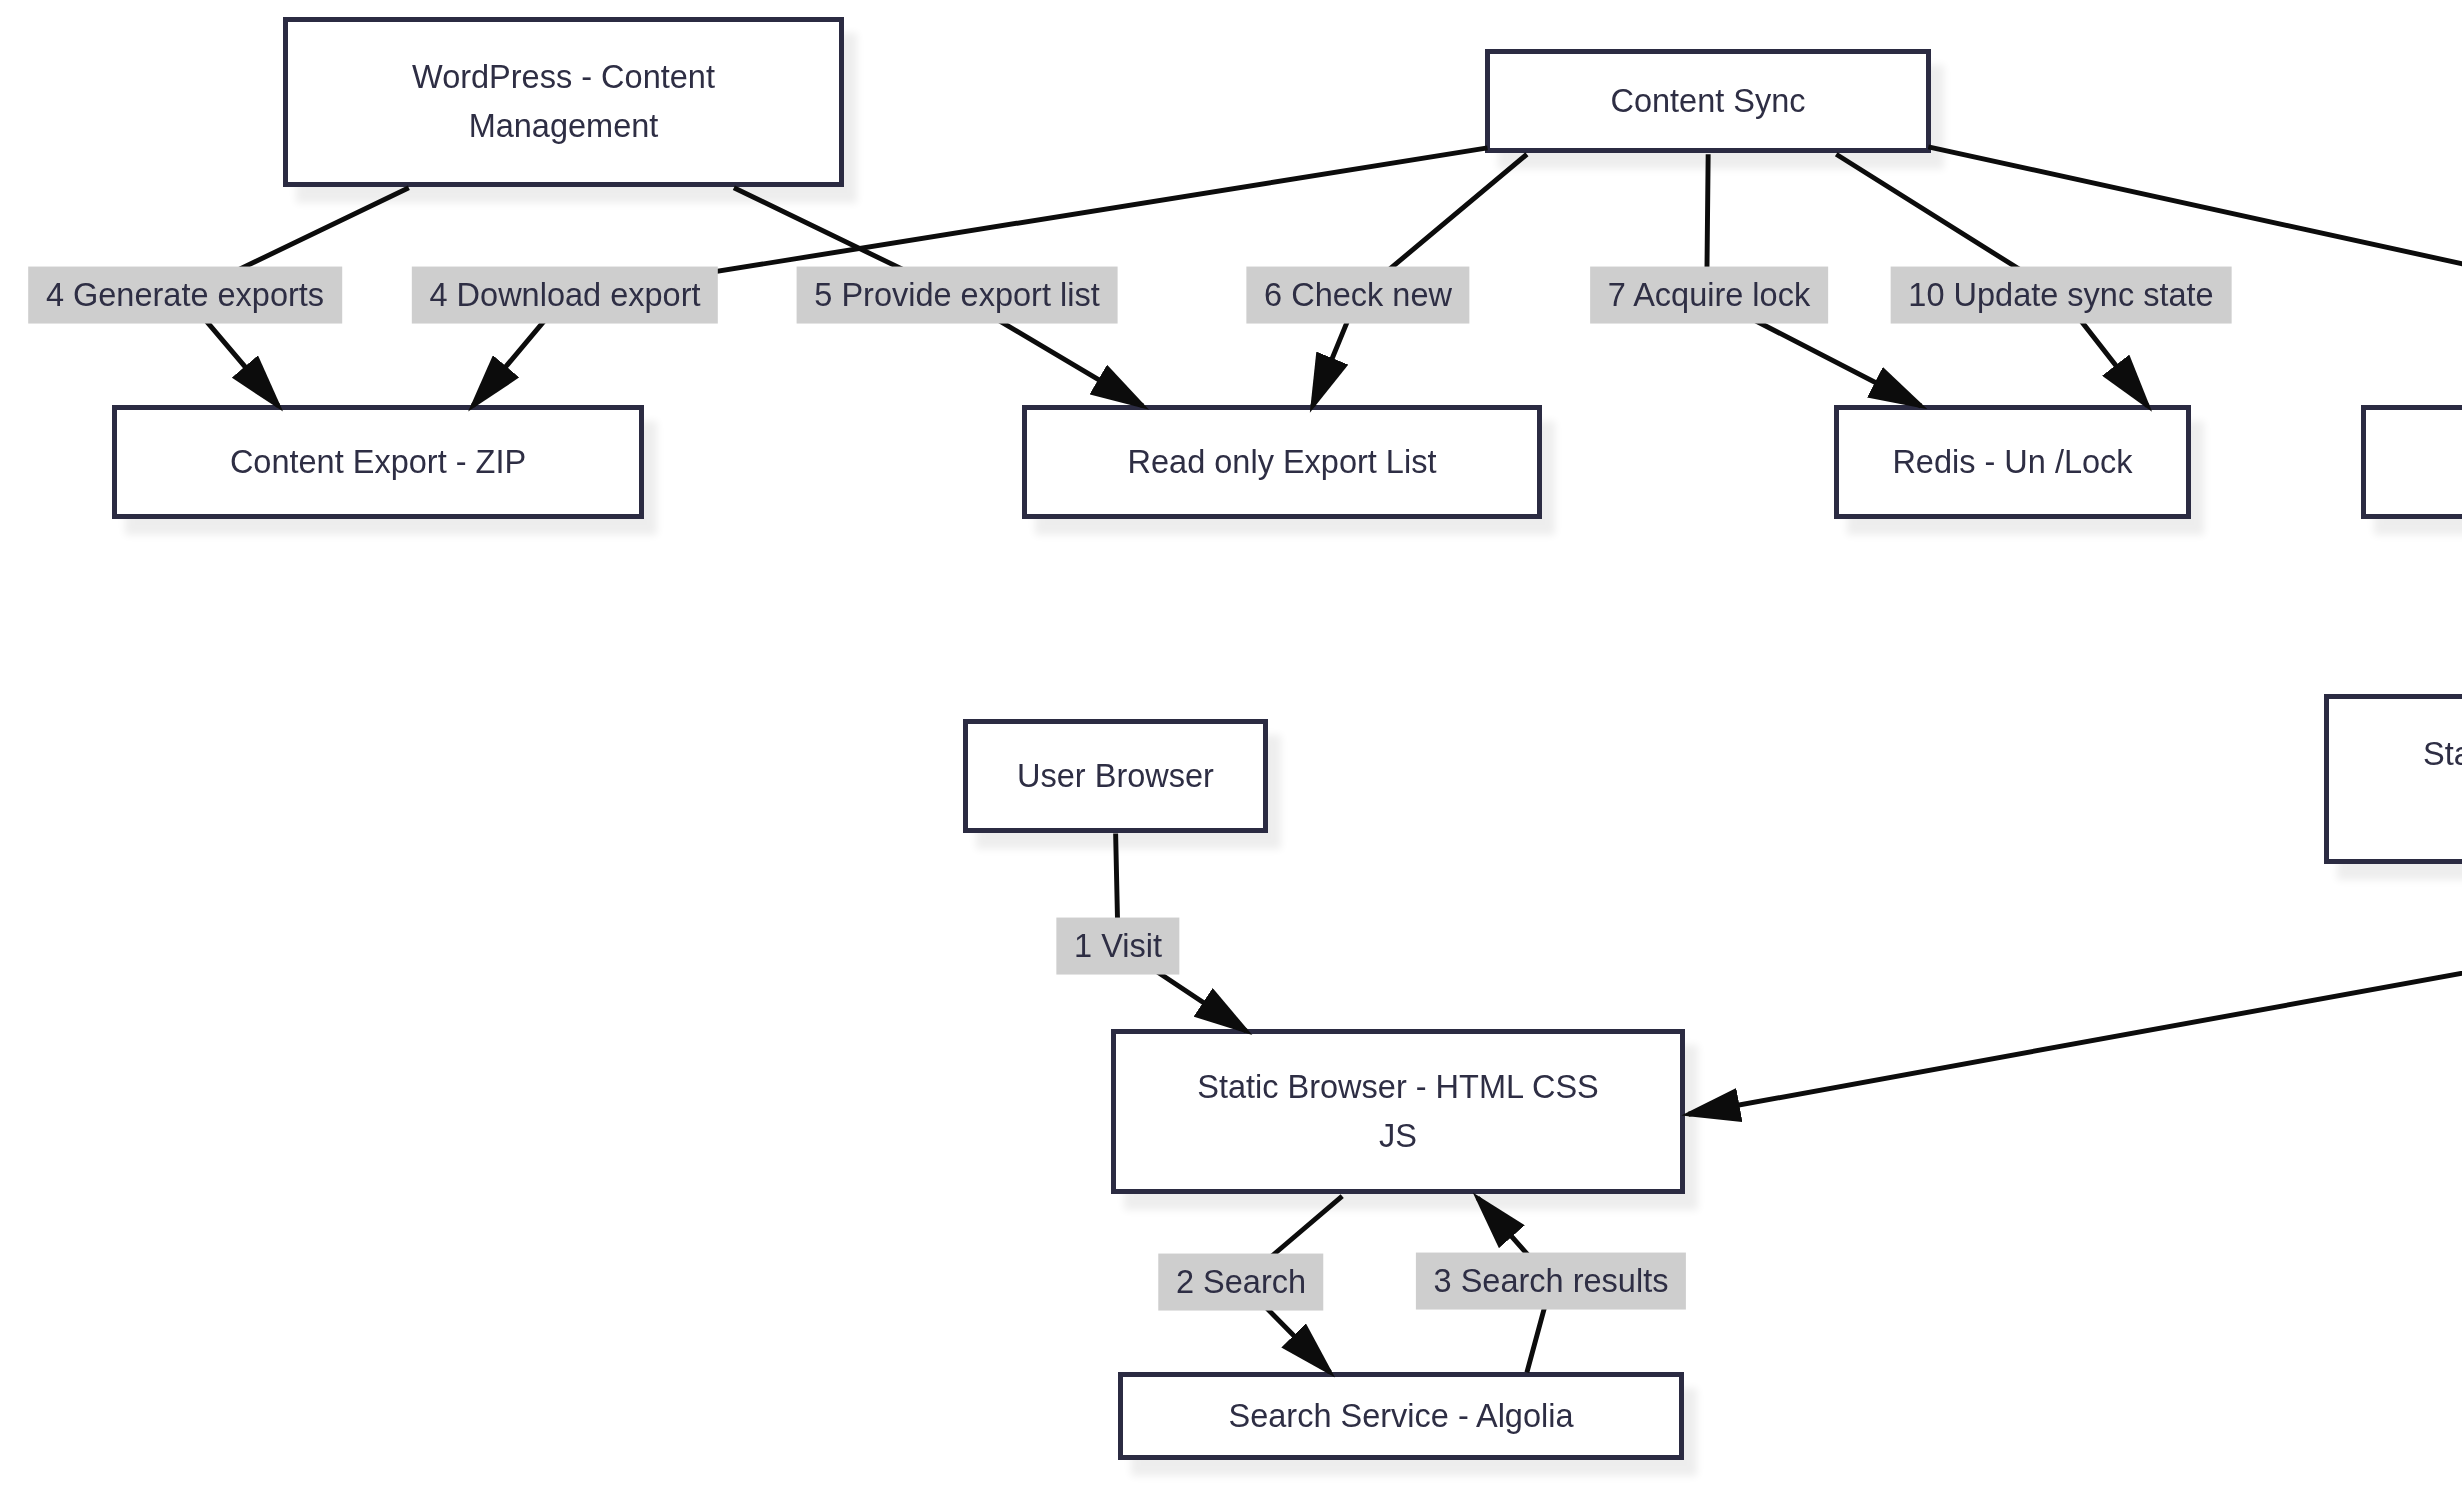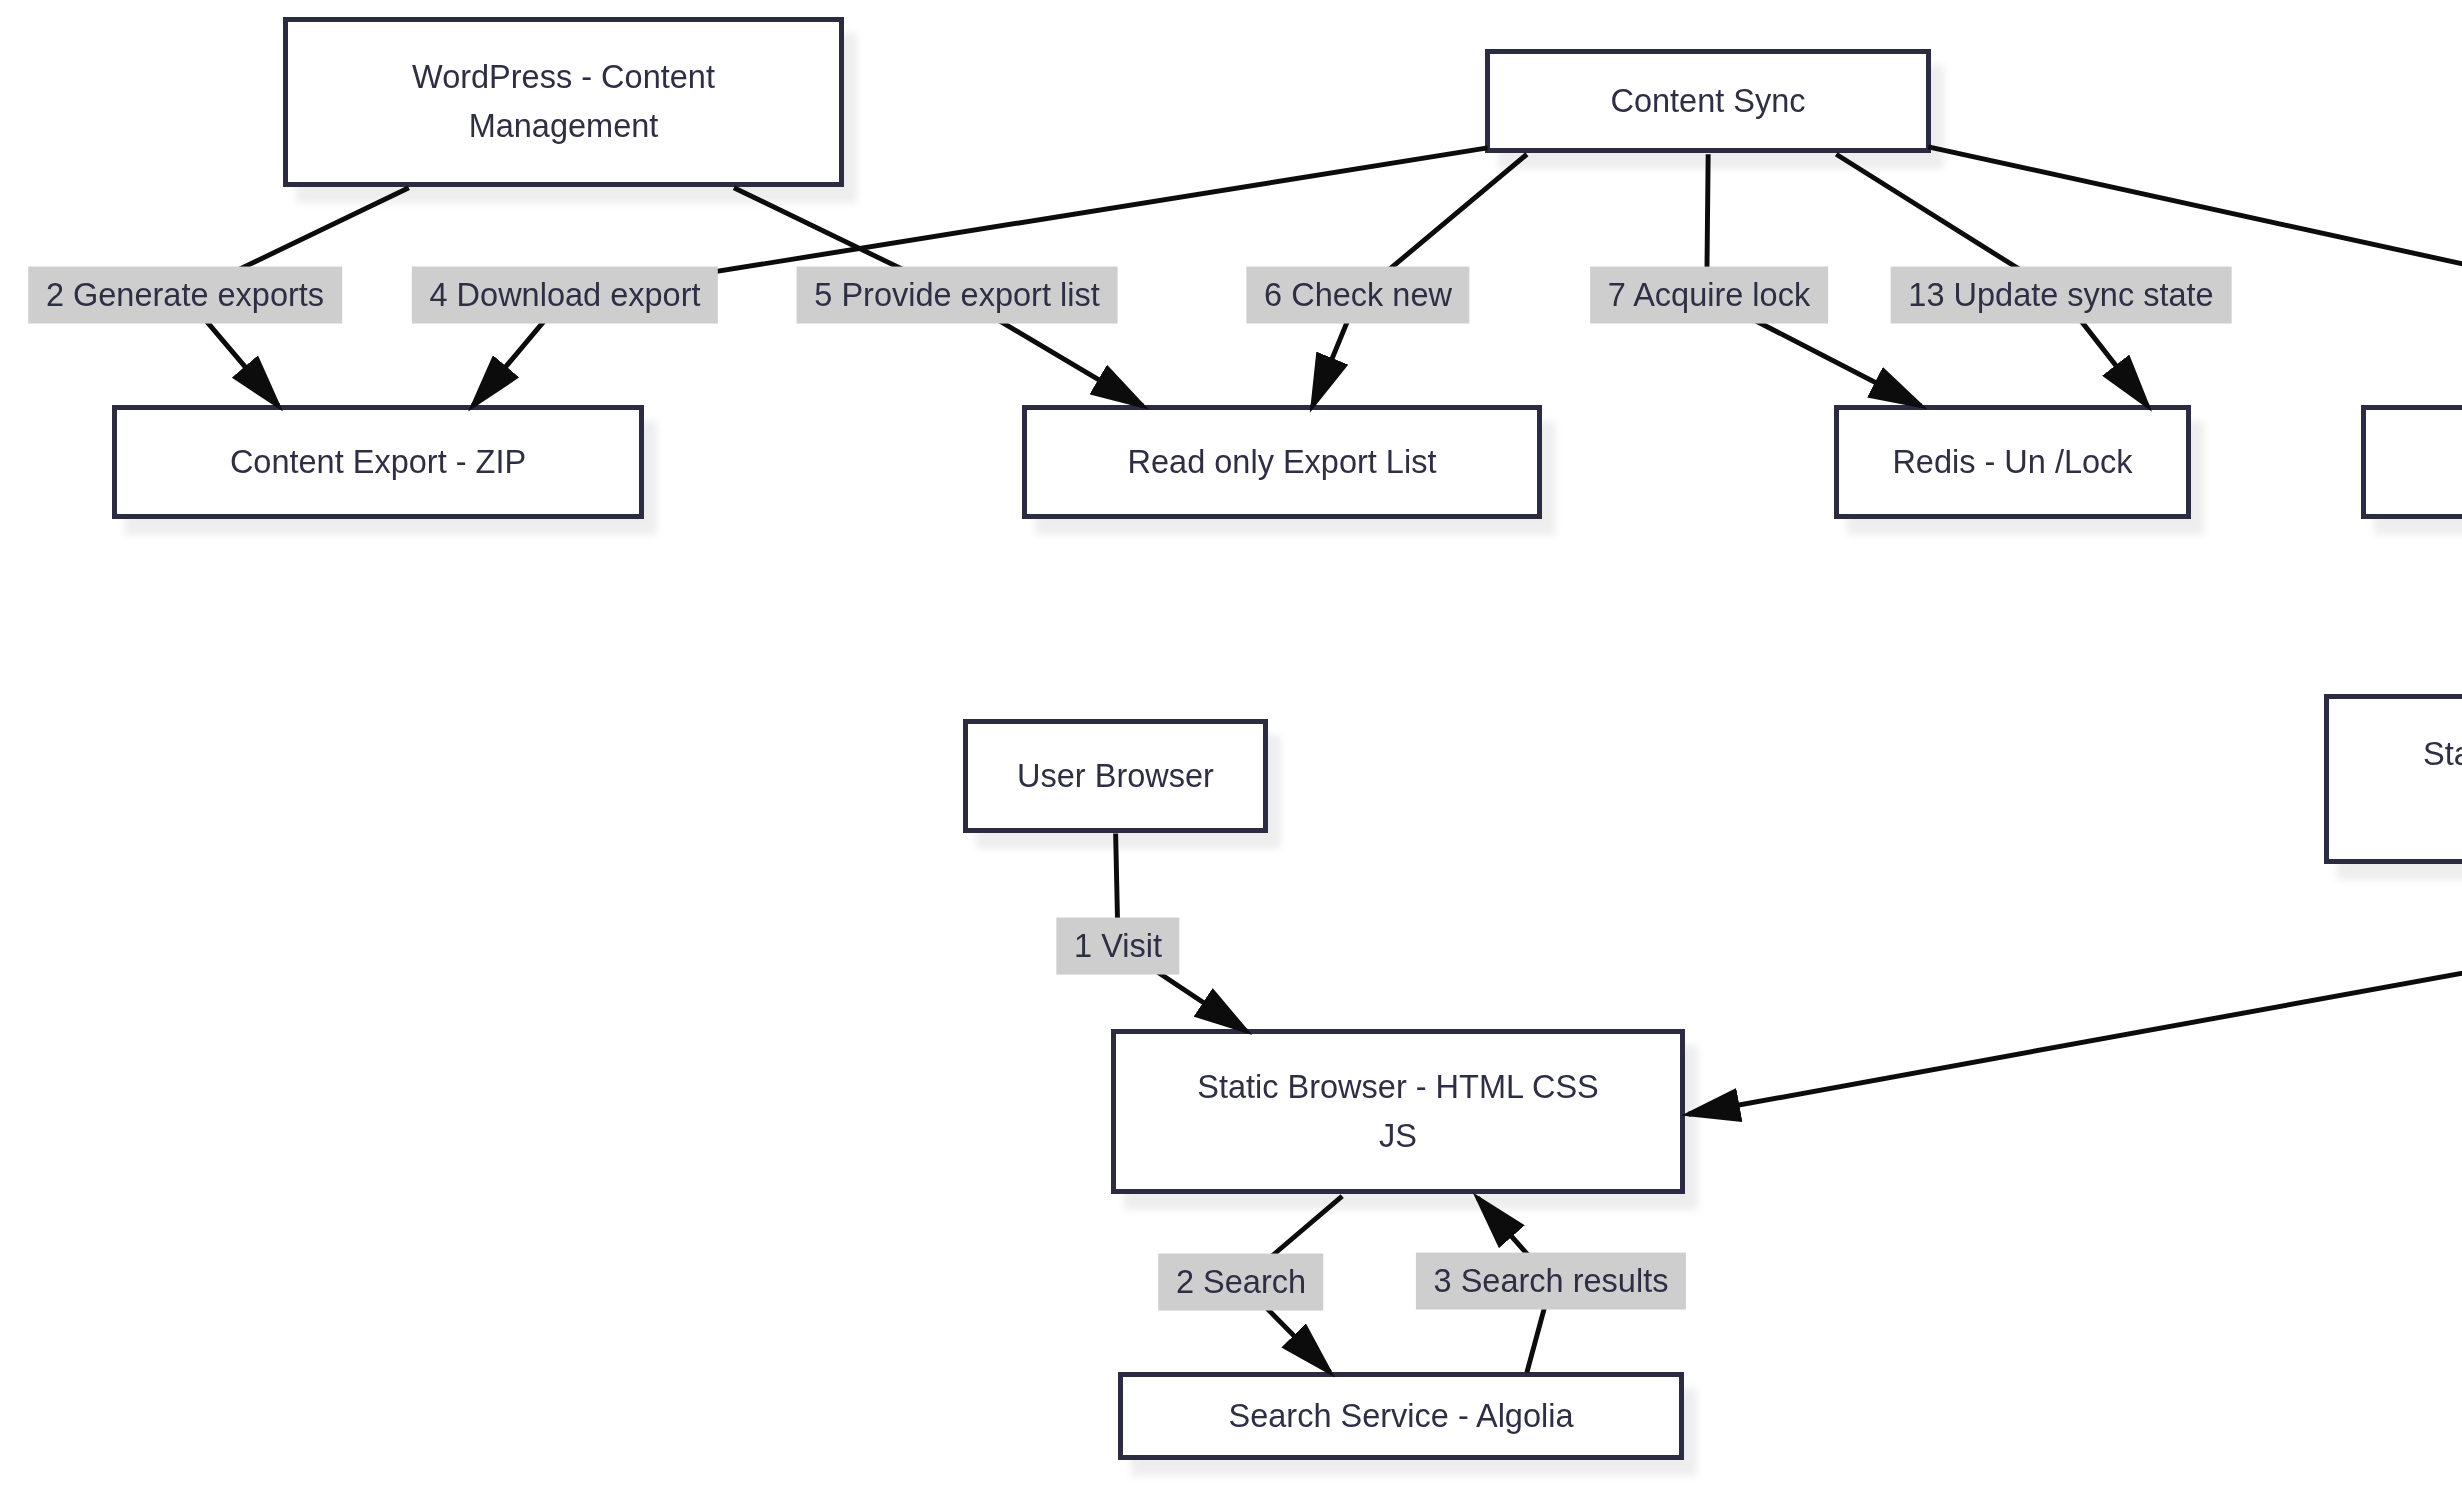--- a/index.html
+++ b/index.html
@@ -95,22 +95,22 @@
     <path class="edge" d="M3020,300 L1148,600 L960,824" marker-end="url(#arrowhead)"></path>
     <path class="edge" d="M3915,298 L5303,602 L5303,824" marker-end="url(#arrowhead)"></path>
     <path class="edge" d="M3728,313 L4185,600 L4360,824" marker-end="url(#arrowhead)"></path>
     <path class="edge" d="M5303,1055 L5300,1231 L5303,1412" marker-end="url(#arrowhead)"></path>
     <path class="edge" d="M5303,1757 L5304,1920 L3428,2262" marker-end="url(#arrowhead)"></path>
   </svg>
 
   <div class="edge-label" style="left:1118px;top:946px">1 Visit</div>
   <div class="edge-label" style="left:1241px;top:1282px">2 Search</div>
   <div class="edge-label" style="left:1551px;top:1281px">3 Search results</div>
-  <div class="edge-label" style="left:185px;top:295px">2 Generate exports</div>
+  <div class="edge-label" style="left:185px;top:295px">4 Generate exports</div>
   <div class="edge-label" style="left:957px;top:295px">5 Provide export list</div>
   <div class="edge-label" style="left:1358px;top:295px">6 Check new</div>
   <div class="edge-label" style="left:1709px;top:295px">7 Acquire lock</div>
   <div class="edge-label" style="left:565px;top:295px">4 Download export</div>
 
-  <div class="edge-label" style="left:2061px;top:295px">13 Update sync state</div>
+  <div class="edge-label" style="left:2061px;top:295px">10 Update sync state</div>
 
 </div>
 
 
 </body></html>

